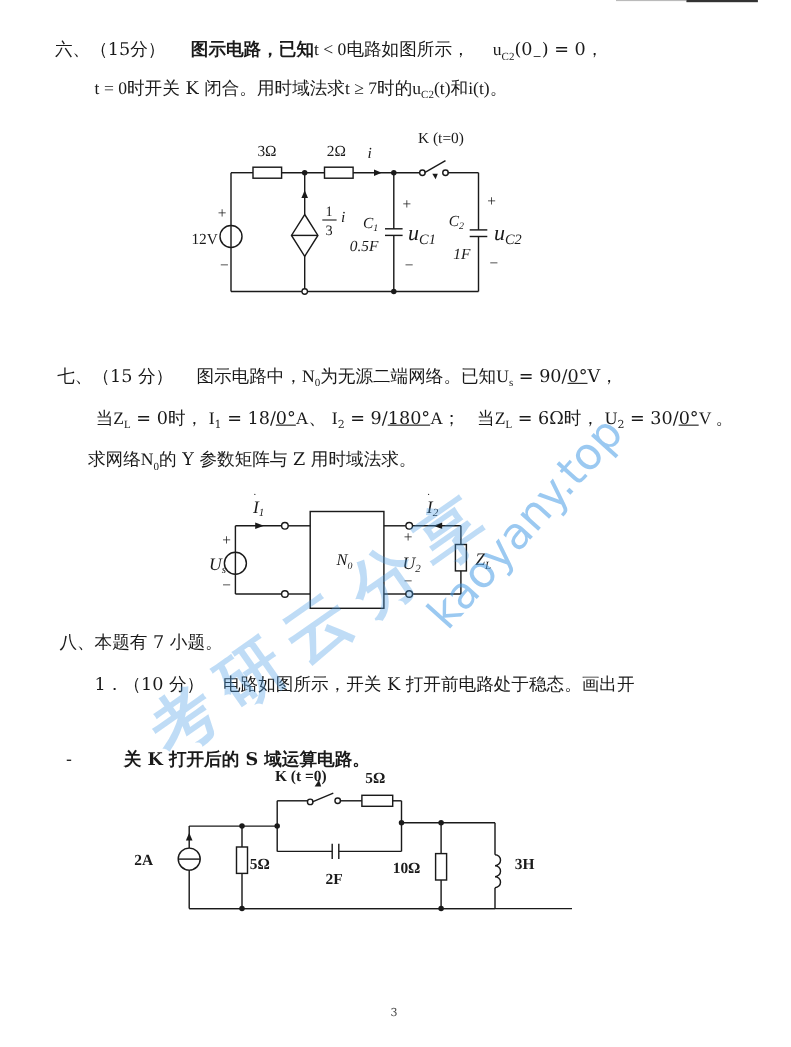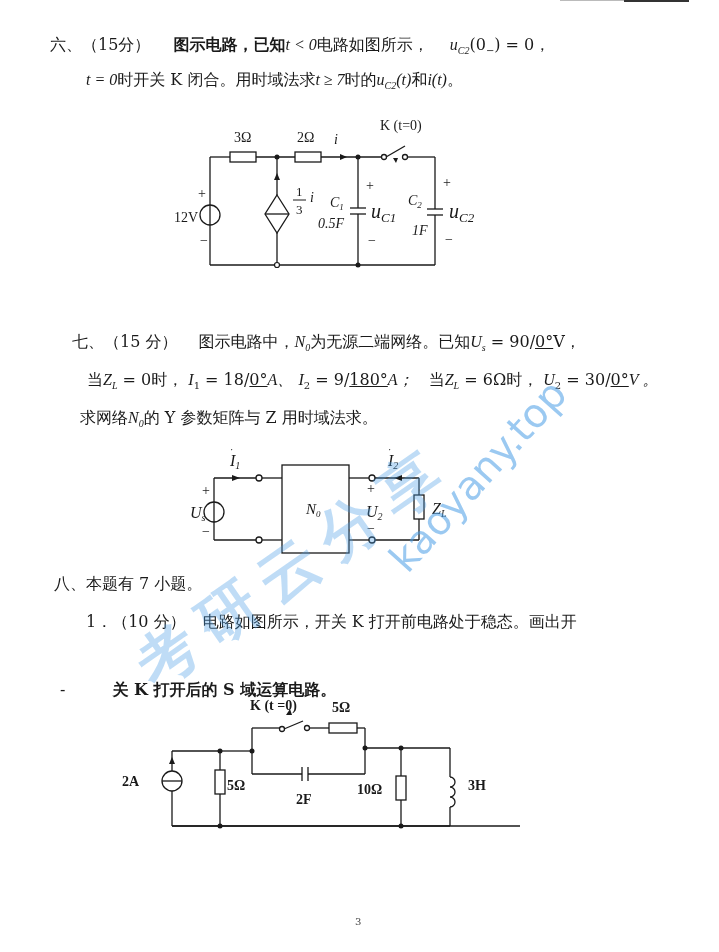--- a/index.html
+++ b/index.html
@@ -1,21 +1,21 @@
 <!DOCTYPE html>
 <html><head>
 <meta charset="utf-8">
 <style>
   html, body { margin:0; padding:0; background:#ffffff; }
   body { width:719px; height:952px; position:relative; overflow:hidden;
          font-family:"DejaVu Serif", "Liberation Serif", serif; color:#1a1a1a; }
   .top-rule { position:absolute; left:624px; top:0; width:65px; height:2px; background:#333; }
   .top-rule-light { position:absolute; left:560px; top:0; width:64px; height:1px; background:#bbb; }
   .line { position:absolute; white-space:nowrap; font-size:16px; line-height:20px; }
-  .it { font-family:"Liberation Serif", serif; font-style:italic; }
+  .it { font-family:"Liberation Serif", serif; }
   .b { font-weight:bold; }
   sub { font-size:10px; }
   .ang { text-decoration:underline; }
   .figure { position:absolute; }
   svg text { font-family:"Liberation Serif", serif; fill:#1a1a1a; }
   .wm { position:absolute; color:#4a9ee6; opacity:0.55; pointer-events:none; }
   .page-num { position:absolute; left:355px; top:916px; font-size:10px; color:#444; }
 </style>
 </head>
 <body>
@@ -93,21 +93,21 @@
   <text x="206" y="80" font-size="14">+</text>
   <text x="211" y="108" font-size="20" font-style="italic"><tspan>u</tspan><tspan font-size="13" dy="4">C1</tspan></text>
   <text x="208" y="135" font-size="14">−</text>
   <text x="248" y="95" font-size="14" font-style="italic"><tspan>C</tspan><tspan font-size="9" dy="3">2</tspan></text>
   <text x="252" y="125" font-size="14" font-style="italic">1F</text>
   <text x="283" y="77" font-size="14">+</text>
   <text x="289" y="108" font-size="20" font-style="italic"><tspan>u</tspan><tspan font-size="13" dy="4">C2</tspan></text>
   <text x="285" y="134" font-size="14">−</text>
 </svg>
 
-<div class="line" style="left:52px; top:332px;margin-left:20px;">
+<div class="line" style="left:52px; top:332px;">
   <span>七、</span><span>（15 分）</span>
   <span style="margin-left:16px;">图示电路中，</span><span class="it">N</span><sub class="it">0</sub><span>为无源二端网络。已知</span><span class="it">U</span><sub class="it">s</sub><span> = 90/</span><span class="ang">0°</span><span>V，</span>
 </div>
 <div class="line" style="left:87px; top:370px;">
   <span>当</span><span class="it">Z</span><sub class="it">L</sub><span> = 0</span><span>时，</span>
   <span class="it">I</span><sub>1</sub><span> = 18/</span><span class="ang">0°</span><span class="it">A、</span>
   <span class="it">I</span><sub>2</sub><span> = 9/</span><span class="ang">180°</span><span class="it">A；</span>
   <span style="margin-left:10px;">当</span><span class="it">Z</span><sub class="it">L</sub><span> = 6Ω</span><span>时，</span>
   <span class="it">U</span><sub>2</sub><span> = 30/</span><span class="ang">0°</span><span class="it">V 。</span>
 </div>

